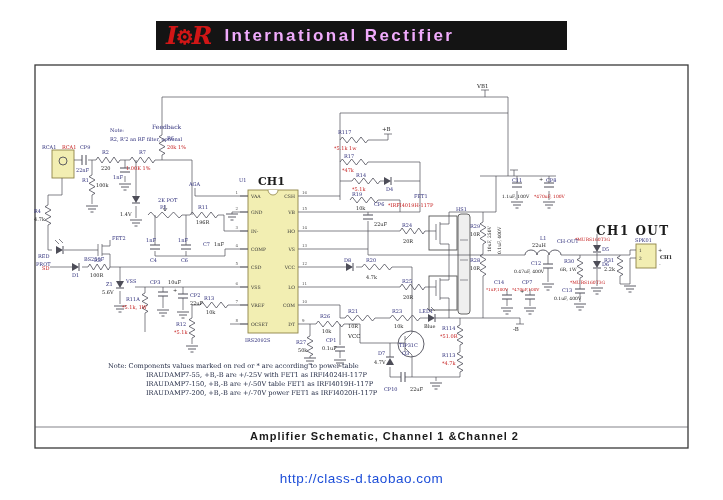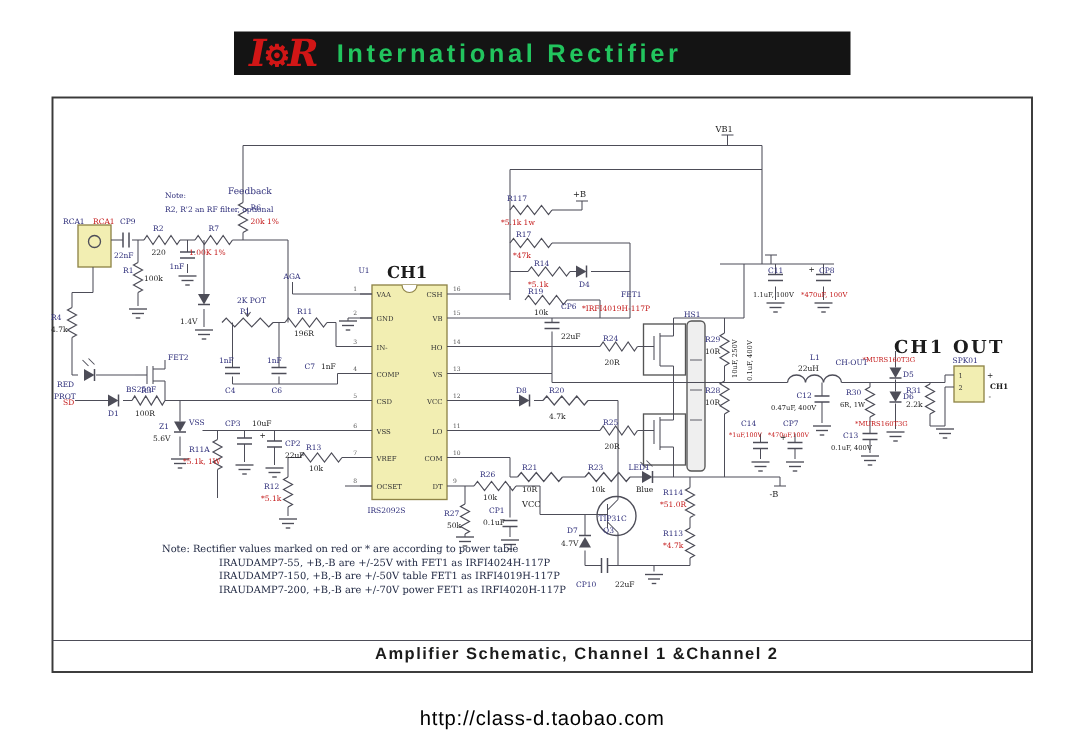--- a/index.html
+++ b/index.html
@@ -3,30 +3,30 @@
 <meta charset="utf-8">
 <style>
   html,body{margin:0;padding:0;background:#ffffff;}
   .page{position:relative;width:723px;height:500px;background:#fff;overflow:hidden;
         font-family:"Liberation Sans",sans-serif;}
   .header{position:absolute;left:156px;top:21px;width:411px;height:29px;background:#141414;
           display:flex;align-items:center;padding:0 10px;box-sizing:border-box;}
   .logo{color:#d11616;font-family:"DejaVu Serif",serif;font-weight:bold;font-style:italic;
         font-size:25px;line-height:1;display:flex;align-items:center;}
   .logo .gear{font-style:normal;font-size:20px;margin:0 -2px;transform:translateY(1px);}
-  .hdr-title{color:#22c55e;font-weight:bold;font-size:17px;letter-spacing:2.4px;margin-left:12px;
+  .hdr-title{color:#f0abfc;font-weight:bold;font-size:17px;letter-spacing:2.4px;margin-left:12px;
              white-space:nowrap;font-family:"Liberation Sans",sans-serif;}
   .notes{position:absolute;left:108px;top:362px;font-family:"DejaVu Serif",serif;
          font-size:6.6px;line-height:9px;color:#222a44;}
   .notes span{display:block;}
   .notes span + span{margin-left:38px;}
   .sch-title{position:absolute;left:23px;top:430px;width:723px;text-align:center;font-weight:bold;
              font-size:11px;letter-spacing:1px;color:#1b1b1b;font-family:"Liberation Sans",sans-serif;}
   .url{position:absolute;left:0;top:471px;width:723px;text-align:center;font-size:13.5px;
-       color:#000000;letter-spacing:.5px;font-family:"Liberation Sans",sans-serif;}
+       color:#1d4ed8;letter-spacing:.5px;font-family:"Liberation Sans",sans-serif;}
   svg text{font-family:"DejaVu Serif",serif;}
 </style>
 </head>
 <body>
 
 <div class="page">
 
   <div class="header">
     <span class="logo">
         <span>I</span>
@@ -539,21 +539,21 @@
       <text x="322" y="333" font-size="5" fill="#1c1c1c">10k</text>
       <text x="296" y="344" font-size="5" fill="#2e2e7a">R27</text>
       <text x="298" y="352" font-size="5" fill="#1c1c1c">50k</text>
       <text x="326" y="342" font-size="5" fill="#2e2e7a">CP1</text>
       <text x="322" y="350" font-size="5" fill="#1c1c1c">0.1uF</text>
       <text x="639" y="252" font-size="4.4" fill="#333">1</text>
       <text x="639" y="260" font-size="4.4" fill="#333">2</text>
     </svg>
 
   <div class="notes">
-    <span>Note:  Rectifier values marked on red or * are according to power table</span>
+    <span>Note:  Components values marked on red or * are according to power table</span>
     <span>IRAUDAMP7-55,  +B,-B are +/-25V  with FET1 as IRFI4024H-117P</span>
     <span>IRAUDAMP7-150, +B,-B are +/-50V table FET1 as IRFI4019H-117P</span>
     <span>IRAUDAMP7-200, +B,-B are +/-70V power FET1 as IRFI4020H-117P</span>
   </div>
 
   <div class="sch-title">Amplifier Schematic,  Channel 1  &amp;Channel 2</div>
   <div class="url">http://class-d.taobao.com</div>
 </div>
 
 </body></html>

